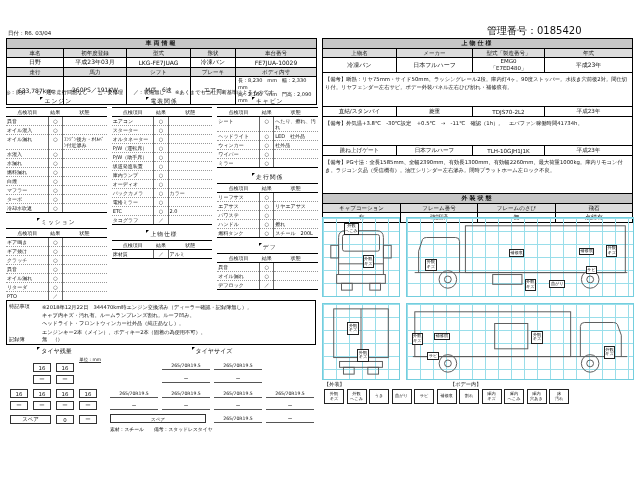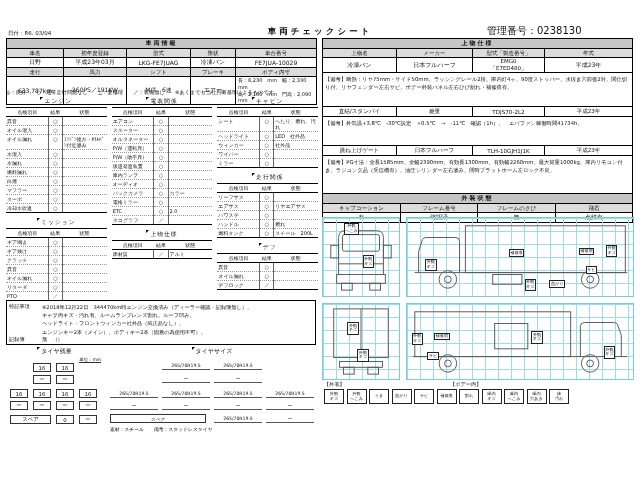--- a/index.html
+++ b/index.html
@@ -72,22 +72,21 @@
 .dlegend .cap2{position:absolute;left:128px;top:0;font-size:5.2px;}
 .lrow{position:absolute;left:2px;top:8px;display:flex;gap:2.5px;}
 .lbox{display:inline-flex;align-items:center;justify-content:center;width:20px;height:15px;border:1px solid #222;font-size:4.2px;line-height:1.1;text-align:center;white-space:pre-line;background:#fff;}
 </style>
 </head>
 <body>
 
 <div class="page">
 
   <div class="hd-date">日付：R6. 03/04</div>
-  <div class="hd-title">車両チェックシート</div>
-  <div class="hd-ctrl">管理番号：0238130</div>
+  <div class="hd-ctrl">管理番号：0185420</div>
 
   <table class="vi">
     <colgroup>
         <col style="width:57px">
         <col style="width:63px">
         <col style="width:64px">
         <col style="width:45px">
         <col style="width:81px">
       </colgroup>
     <tbody>

